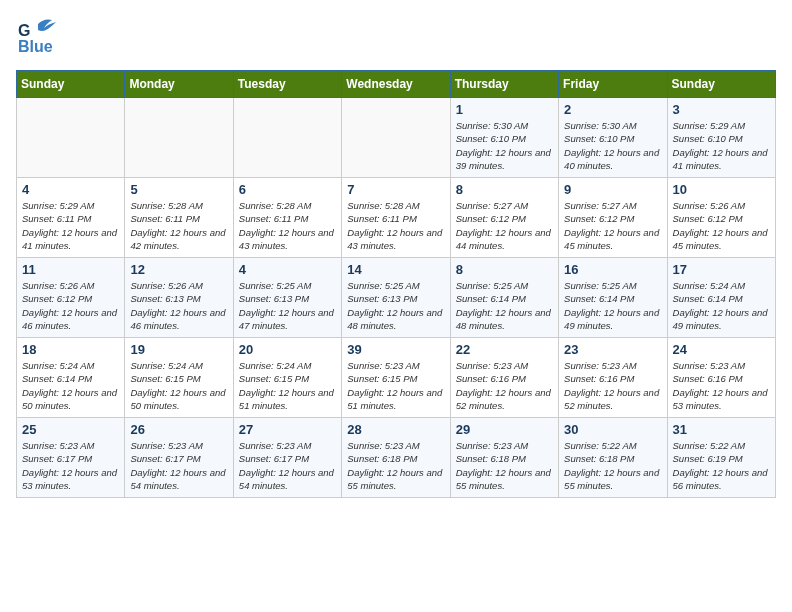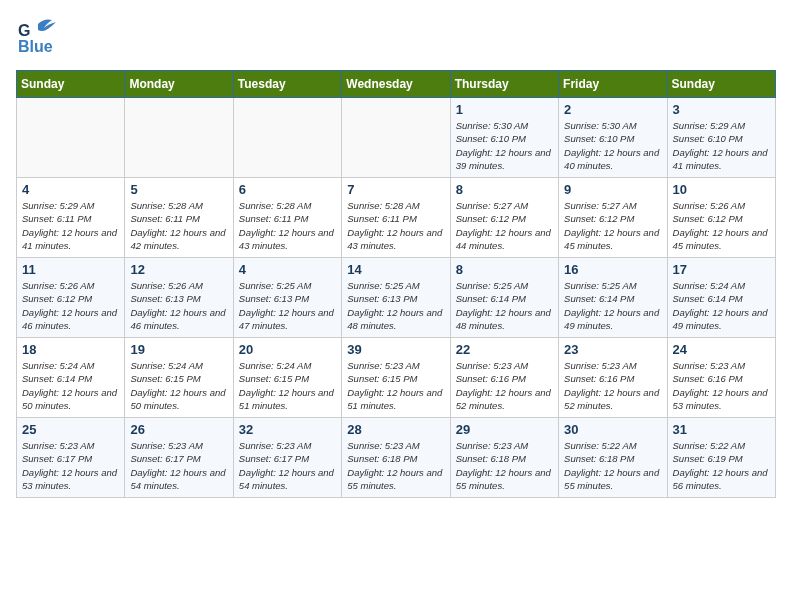--- a/index.html
+++ b/index.html
@@ -245,21 +245,21 @@
       <tr>
         <td>
           <span class="day-number">25</span>
           <div class="day-info">Sunrise: 5:23 AM<br>Sunset: 6:17 PM<br>Daylight: 12 hours and 53 minutes.</div>
         </td>
         <td>
           <span class="day-number">26</span>
           <div class="day-info">Sunrise: 5:23 AM<br>Sunset: 6:17 PM<br>Daylight: 12 hours and 54 minutes.</div>
         </td>
         <td>
-          <span class="day-number">32</span>
+          <span class="day-number">27</span>
           <div class="day-info">Sunrise: 5:23 AM<br>Sunset: 6:17 PM<br>Daylight: 12 hours and 54 minutes.</div>
         </td>
         <td>
           <span class="day-number">28</span>
           <div class="day-info">Sunrise: 5:23 AM<br>Sunset: 6:18 PM<br>Daylight: 12 hours and 55 minutes.</div>
         </td>
         <td>
           <span class="day-number">29</span>
           <div class="day-info">Sunrise: 5:23 AM<br>Sunset: 6:18 PM<br>Daylight: 12 hours and 55 minutes.</div>
         </td>

